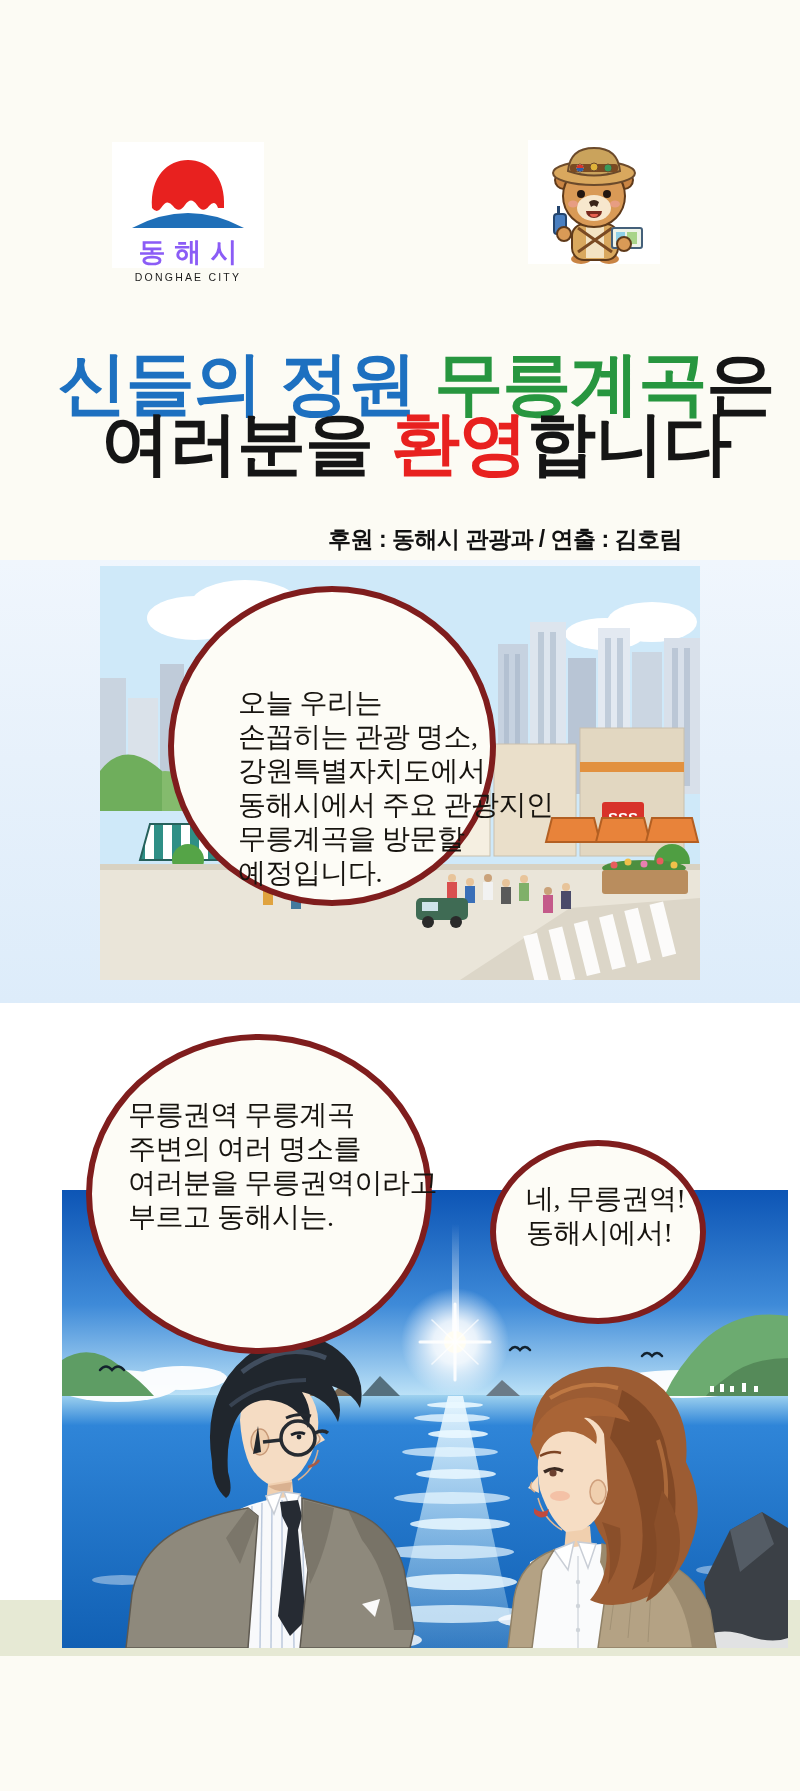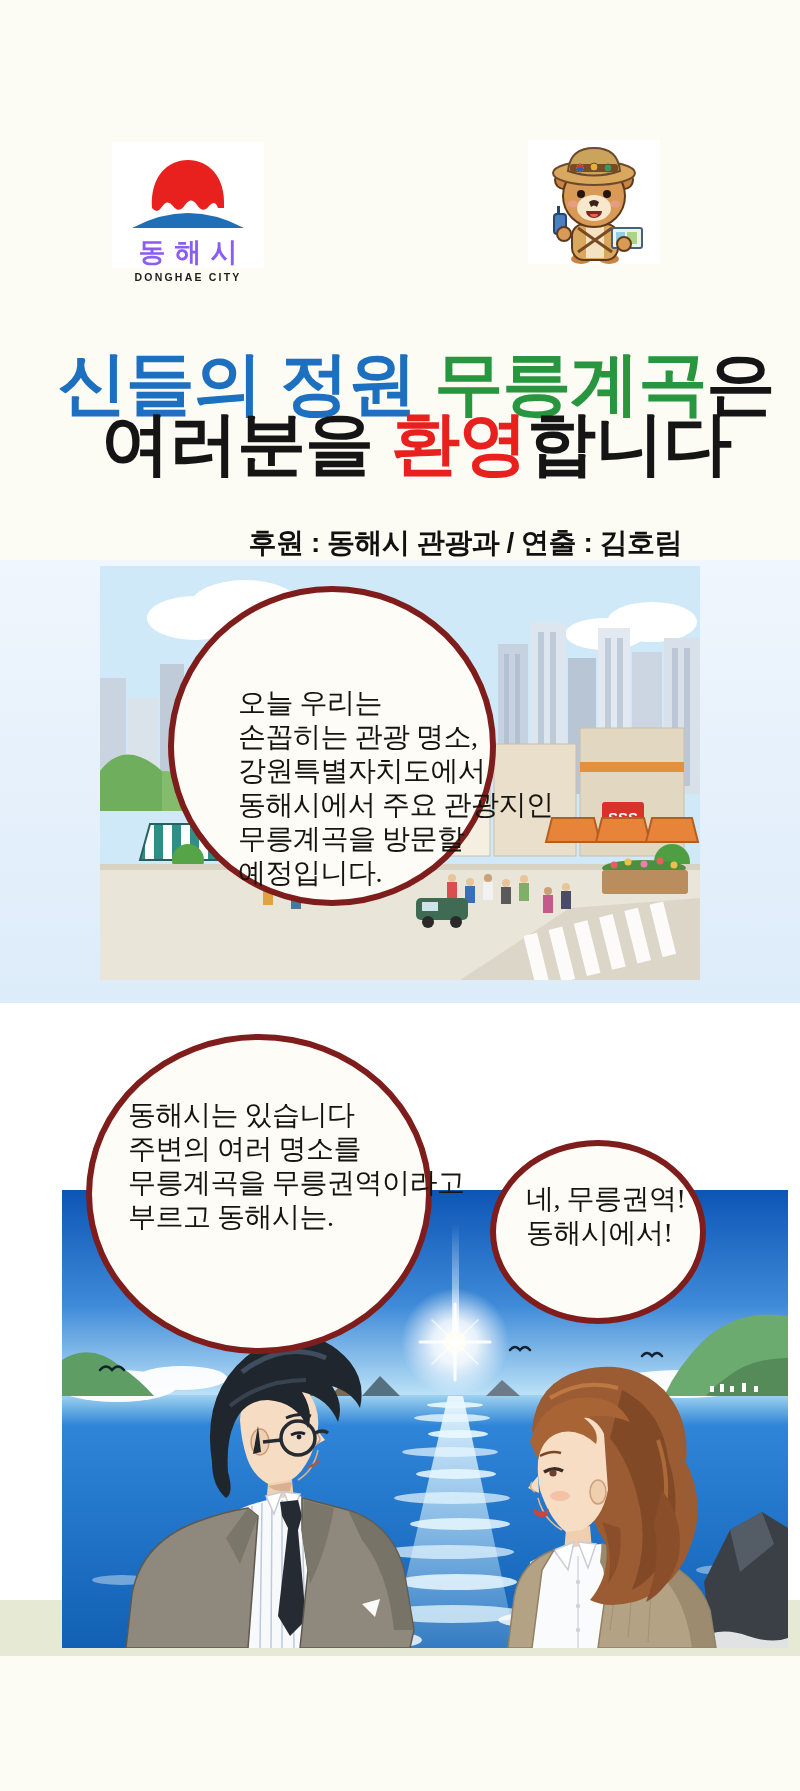--- a/index.html
+++ b/index.html
@@ -12,31 +12,31 @@
   
   .zone-blue{position:absolute;left:0;top:560px;width:800px;height:443px;
     background:linear-gradient(180deg,#f0f6fd 0%,#e7f1fb 45%,#ddecfa 100%);}
   .zone-white{position:absolute;left:0;top:1003px;width:800px;height:597px;background:#ffffff;}
   .zone-band{position:absolute;left:0;top:1600px;width:800px;height:56px;background:#e6e9d4;}
 
   
   .logo-card{position:absolute;left:112px;top:142px;width:152px;height:126px;background:#ffffff;text-align:center;}
   .logo-card svg{display:block;margin:6px auto 0;}
   .logo-kr{font-size:27px;font-weight:800;letter-spacing:9px;color:#8b5cf6;margin-top:-2px;padding-left:9px;}
-  .logo-en{font-size:10.5px;font-weight:700;letter-spacing:2.2px;color:#1c1c1c;margin-top:1px;}
+  .logo-en{font-size:10.5px;font-weight:400;letter-spacing:2.2px;color:#1c1c1c;margin-top:1px;}
   .mascot-card{position:absolute;left:528px;top:140px;width:132px;height:124px;background:#ffffff;}
   .mascot-card svg{display:block;margin:0 auto;}
 
   
   .title{position:absolute;left:0;top:338px;width:800px;margin:16px;text-align:center;
     font-size:69px;line-height:60px;font-weight:800;letter-spacing:-1px;}
   .c-blue{color:#1d70c0;} .c-green{color:#27963f;} .c-red{color:#e8211f;} .c-black{color:#151515;}
 
   .credit{position:absolute;left:0;top:524px;width:682px;text-align:right;
-    font-size:28px;font-weight:800;color:#111;letter-spacing:-0.5px;}
+    font-size:23px;font-weight:800;color:#111;letter-spacing:-0.5px;}
 
   
   .panel1-art{position:absolute;left:100px;top:566px;width:600px;height:414px;}
   .panel2-art{position:absolute;left:62px;top:1190px;width:726px;height:458px;}
   .panel1-art svg,.panel2-art svg{display:block;}
 
   
   .bubble{position:absolute;background:#fdfcf6;border:6px solid #7f1d1d;border-radius:50%;box-sizing:border-box;}
   .bubble .btxt{position:absolute;font-family:"Liberation Serif","DejaVu Serif",serif;
     font-size:28px;line-height:34px;color:#17140f;letter-spacing:-0.5px;white-space:nowrap;}
@@ -460,23 +460,23 @@
       <div>손꼽히는 관광 명소,</div>
       <div>강원특별자치도에서</div>
       <div>동해시에서 주요 관광지인</div>
       <div>무릉계곡을 방문할</div>
       <div>예정입니다.</div>
     </div>
   </div>
 
   <div class="bubble bubble-p2a">
     <div class="btxt">
-      <div>동해시는 있습니다</div>
+      <div>무릉권역 무릉계곡</div>
       <div>주변의 여러 명소를</div>
-      <div>무릉계곡을 무릉권역이라고</div>
+      <div>여러분을 무릉권역이라고</div>
       <div>부르고 동해시는.</div>
     </div>
   </div>
 
   <div class="bubble bubble-p2b">
     <div class="btxt">
       <div>네, 무릉권역!</div>
       <div>동해시에서!</div>
     </div>
   </div>

